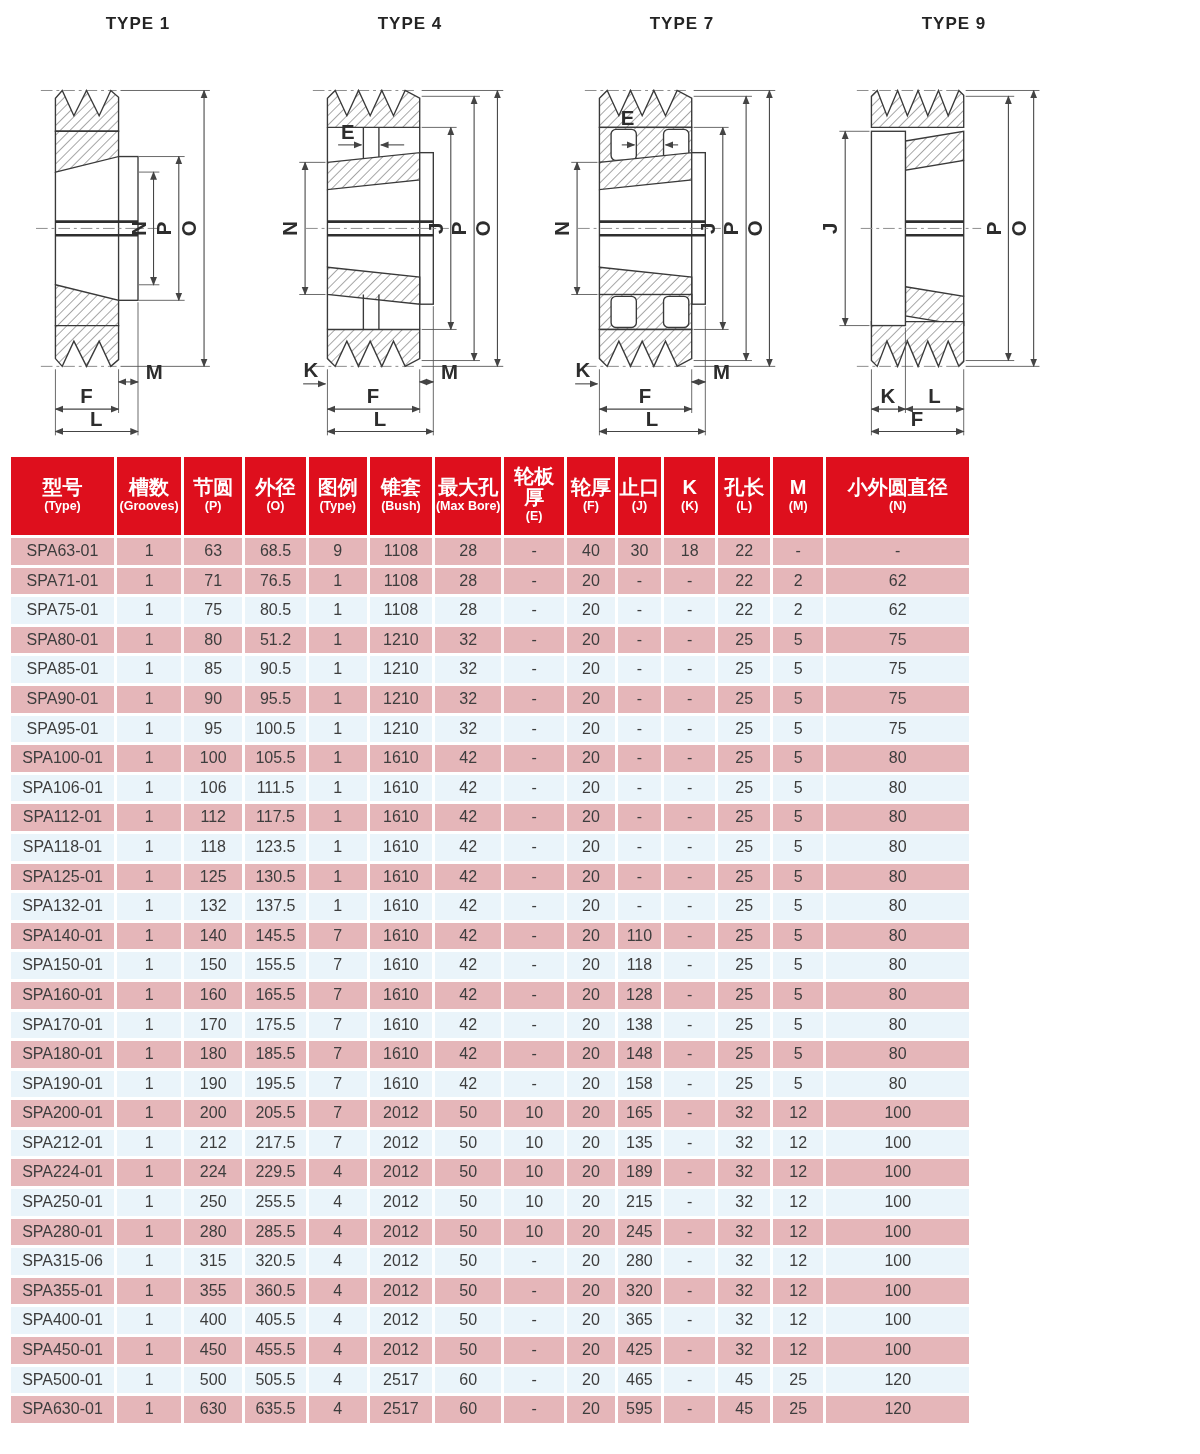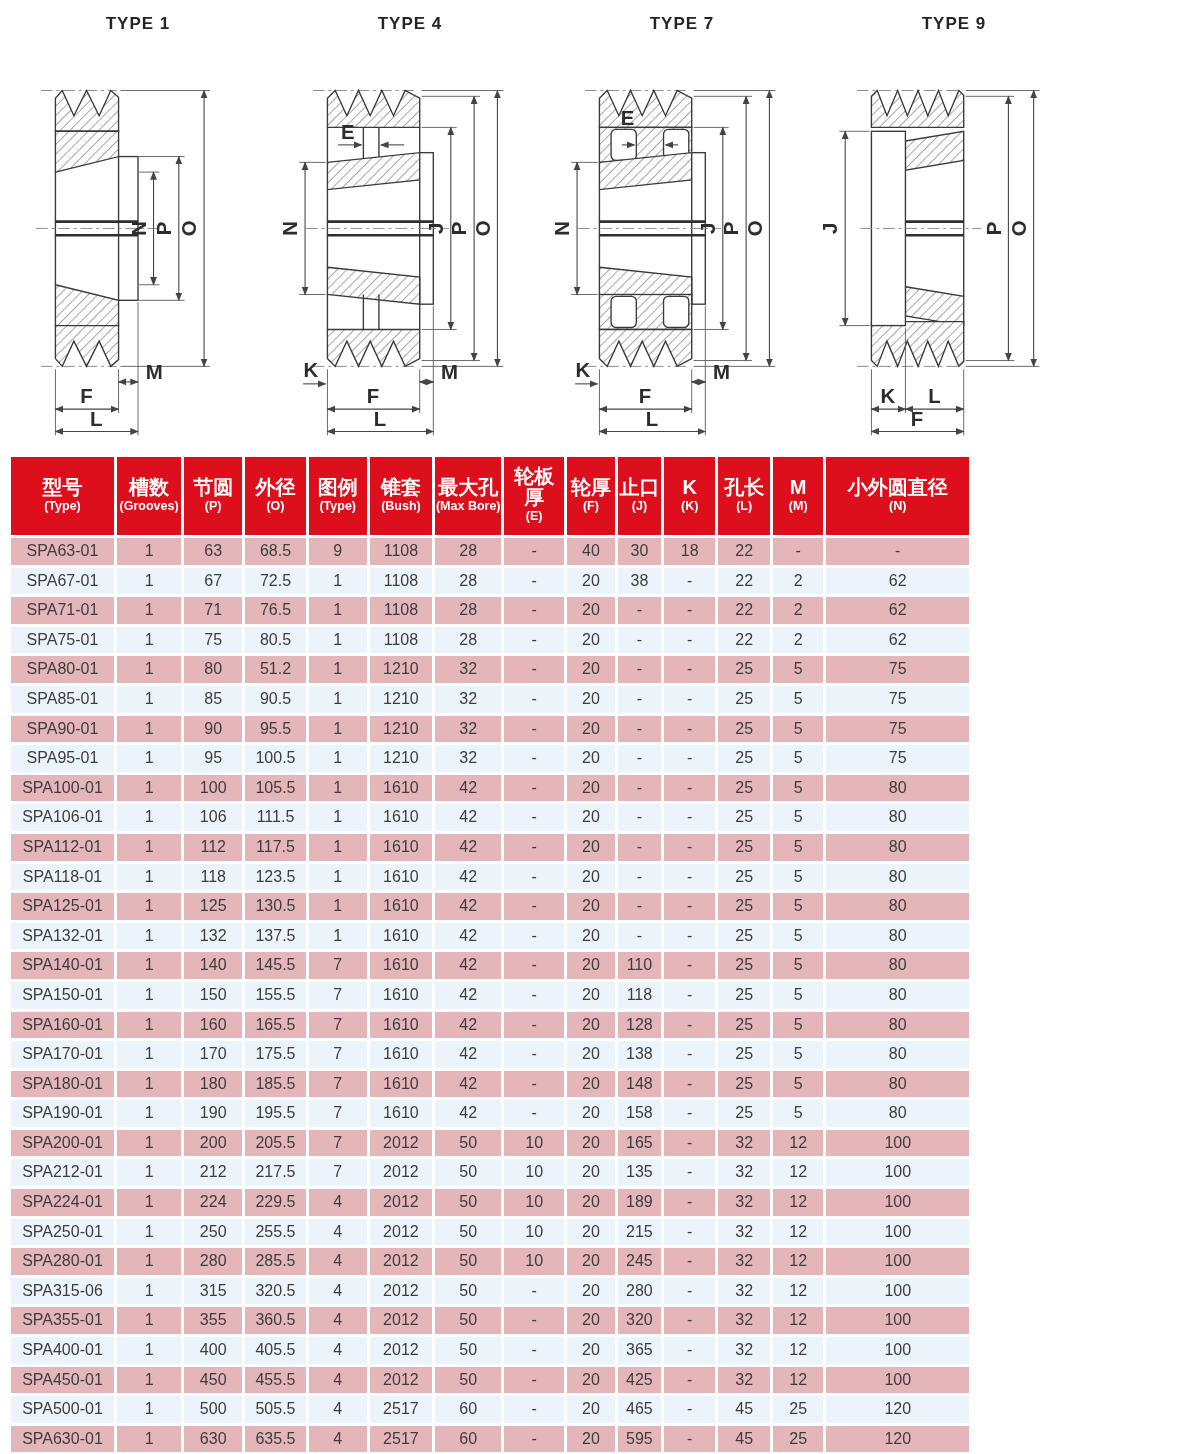--- a/index.html
+++ b/index.html
@@ -359,36 +359,20 @@
             <td>1108</td>
             <td>28</td>
             <td>-</td>
             <td>40</td>
             <td>30</td>
             <td>18</td>
             <td>22</td>
             <td>-</td>
             <td>-</td>
           </tr>
-          <tr class="even">
-            <td>SPA67-01</td>
-            <td>1</td>
-            <td>67</td>
-            <td>72.5</td>
-            <td>1</td>
-            <td>1108</td>
-            <td>28</td>
-            <td>-</td>
-            <td>20</td>
-            <td>38</td>
-            <td>-</td>
-            <td>22</td>
-            <td>2</td>
-            <td>62</td>
-          </tr>
           <tr class="odd">
             <td>SPA71-01</td>
             <td>1</td>
             <td>71</td>
             <td>76.5</td>
             <td>1</td>
             <td>1108</td>
             <td>28</td>
             <td>-</td>
             <td>20</td>

